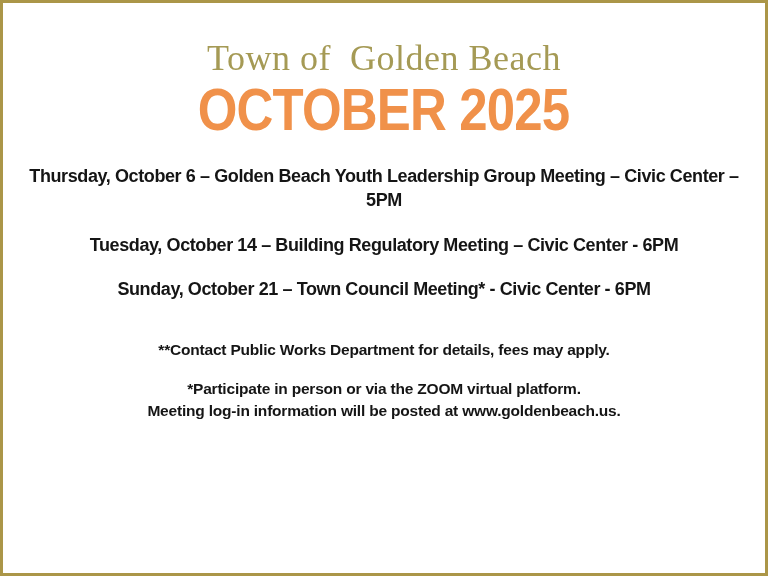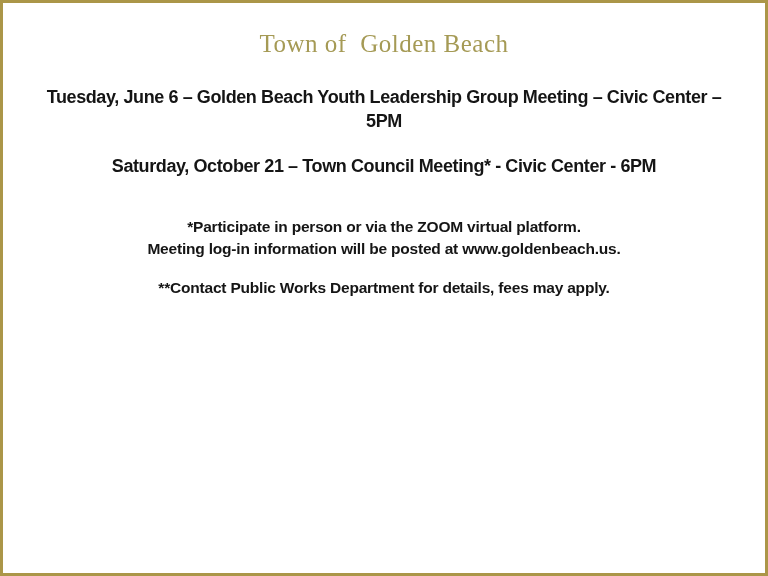--- a/index.html
+++ b/index.html
@@ -14,23 +14,23 @@
     box-sizing: border-box;
     background: #ffffff;
     border: 3px solid #ab9648;
     font-family: "Liberation Sans", sans-serif;
     overflow: hidden;
   }
   .header {
     text-align: center;
   }
   .town-title {
-    margin-top: 26px;
+    margin-top: 34px;
     font-family: "Liberation Serif", serif;
-    font-size: 25px;
+    font-size: 36px;
     line-height: 1.2;
     color: #a59a55;
     letter-spacing: 0.5px;
     white-space: pre-wrap;
     text-align: center;
   }
   .month-title {
     margin-top: 1px;
     font-family: "Liberation Sans", sans-serif;
     font-weight: 700;
@@ -73,27 +73,31 @@
     white-space: pre-line;
   }
 </style>
 </head>
 <body>
 
 <div class="page">
 
   <div class="header">
     <div class="town-title">Town of  Golden Beach</div>
+    <div class="month-title">
+      <span class="squeeze">OCTOBER 2025</span>
+    </div>
   </div>
 
   <div class="events">
-    <p class="event">Tuesday, June 6 – Golden Beach Youth Leadership Group Meeting – Civic Center –
+    <p class="event">Thursday, October 6 – Golden Beach Youth Leadership Group Meeting – Civic Center –
 5PM</p>
-    <p class="event">Saturday, October 21 – Town Council Meeting* - Civic Center - 6PM</p>
+    <p class="event">Tuesday, October 14 – Building Regulatory Meeting – Civic Center - 6PM</p>
+    <p class="event">Sunday, October 21 – Town Council Meeting* - Civic Center - 6PM</p>
   </div>
 
   <div class="notes">
+    <p class="note">**Contact Public Works Department for details, fees may apply.</p>
     <p class="note">*Participate in person or via the ZOOM virtual platform.
 Meeting log-in information will be posted at www.goldenbeach.us.</p>
-    <p class="note">**Contact Public Works Department for details, fees may apply.</p>
   </div>
 
 </div>
 
 </body></html>

